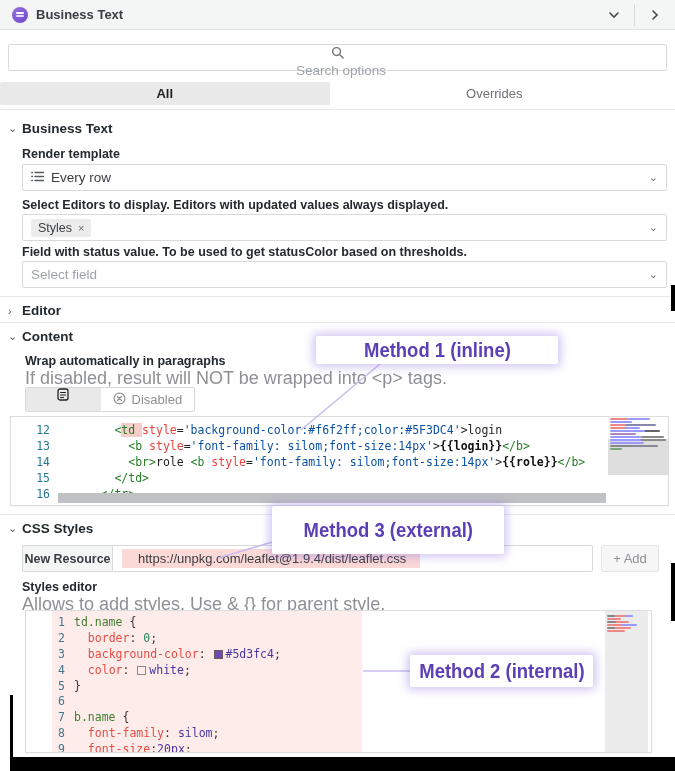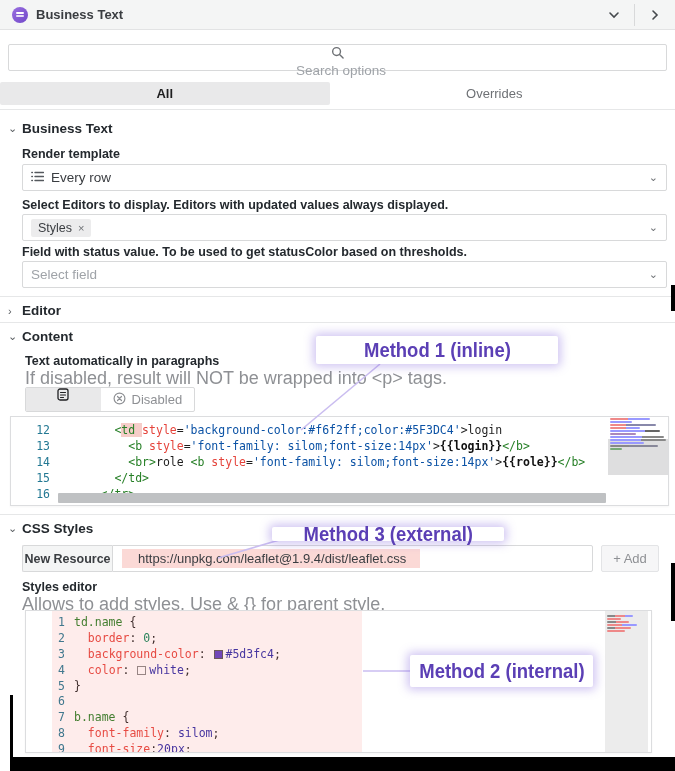--- a/index.html
+++ b/index.html
@@ -89,21 +89,21 @@
   #new-resource-label { left:22px; top:545px; width:90px; height:27px; background:#f4f5f5; border:1px solid #d8d9da; border-right:none; border-radius:2px 0 0 2px; display:flex; align-items:center; justify-content:center; font-size:12.5px; font-weight:600; color:#3a3d41; }
   #new-resource-input { left:112px; top:545px; width:481px; height:27px; border:1px solid #d8d9da; border-radius:0 2px 2px 0; background:#fff; display:flex; align-items:center; padding:0 9px; font-size:13px; color:#3a3d41; }
   #new-resource-input .val { background:#fbd9d6; padding:2px 14px 2px 16px; }
   #add-button { left:601px; top:545px; width:58px; height:27px; background:#f6f6f7; border:1px solid #e3e4e6; border-radius:2px; display:flex; align-items:center; justify-content:center; font-size:13px; color:#8e9094; cursor:pointer; }
 
   
   .callout-box { position:absolute; background:#fff; display:flex; align-items:center; justify-content:center; box-shadow:0 0 10px 3px rgba(124,93,218,.35); border-radius:2px; z-index:6; }
   .callout-box .txt { color:#5b3fb5; font-weight:700; display:inline-block; transform:scaleX(.88); white-space:nowrap; }
   #method1 { left:316px; top:336px; width:242px; height:28px; }
   #method1 .txt { font-size:21px; }
-  #method3 { left:272px; top:527px; width:232px; height:14px; }
+  #method3 { left:272px; top:506px; width:232px; height:48px; }
   #method3 .txt { font-size:21px; }
   #method2 { left:410px; top:655px; width:183px; height:32px; }
   #method2 .txt { font-size:21px; }
   #callout-svg { position:absolute; left:0; top:0; z-index:5; pointer-events:none; }
 
   
   .artifact { background:#000; }
 </style>
 </head>
 <body>
@@ -184,21 +184,21 @@
     <span class="sec-chevron">›</span>
     <span class="sec-title">Editor</span>
   </div>
   <div class="abs rule" style="top:322px"></div>
 
   <div class="abs sec-head" style="left:8px; top:329px;">
     <span class="sec-chevron">⌄</span>
     <span class="sec-title">Content</span>
   </div>
 
-  <div class="abs fld-label" style="left:25px; top:354px;">Text automatically in paragraphs</div>
+  <div class="abs fld-label" style="left:25px; top:354px;">Wrap automatically in paragraphs</div>
   <div class="abs fld-desc" style="left:25px; top:368px;">If disabled, result will NOT be wrapped into &lt;p&gt; tags.</div>
 
   <div class="abs" id="wrap-group">
     <div class="wrap-opt sel">
       <span>
         <svg width="12" height="13" viewBox="0 0 12 13">
             <rect x="1" y="1" width="10" height="11" rx="2" fill="none" stroke="#202123" stroke-width="1.3"></rect>
             <path d="M3.5 4.5h5M3.5 7h5M3.5 9.5h3" stroke="#202123" stroke-width="1.1" stroke-linecap="round"></path>
           </svg>
       </span>

